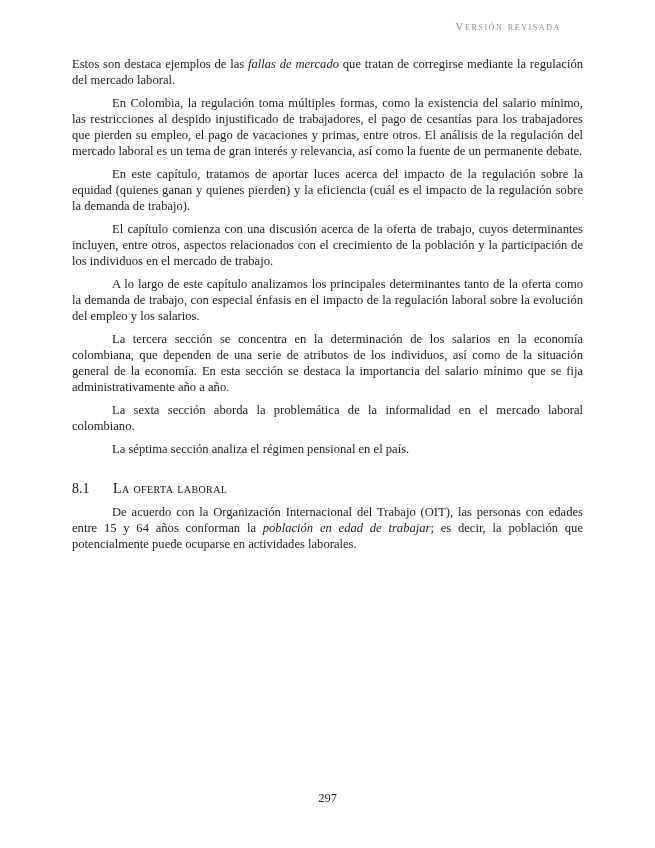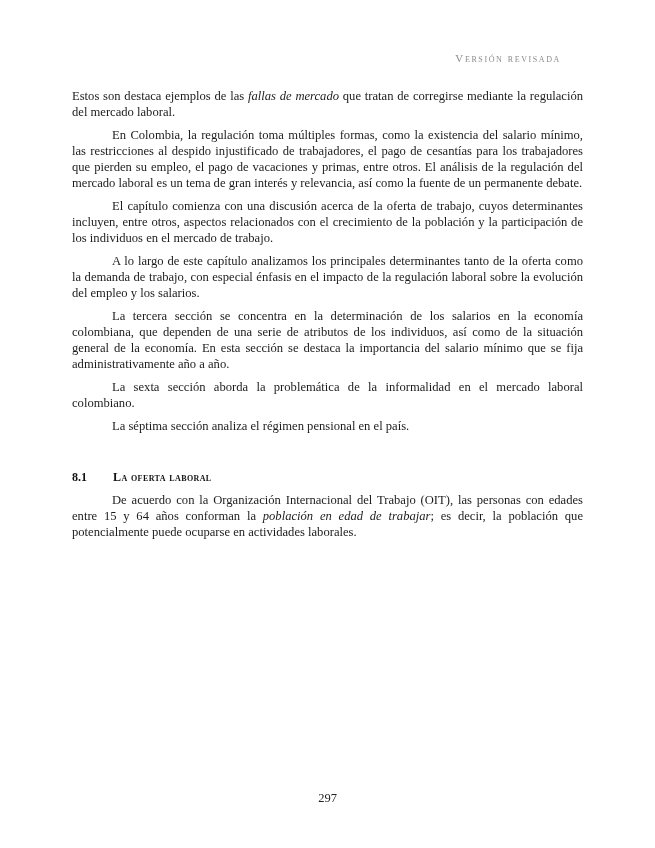--- a/index.html
+++ b/index.html
@@ -9,21 +9,21 @@
     height: 848px;
     position: relative;
     font-family: "Liberation Serif", "DejaVu Serif", serif;
     color: #1c1c1c;
     overflow: hidden;
   }
   .page {
     position: absolute;
     inset: 0;
     background: #ffffff;
-    padding: 52px 72px 0 72px;
+    padding: 20px 72px 0 72px;
   }
   .running-header {
     text-align: right;
     padding-right: 22px;
     font-variant: small-caps;
     font-size: 11px;
     letter-spacing: 1.6px;
     color: #8b8b8b;
   }
   .body-text {
@@ -37,23 +37,23 @@
     margin-top: 7px;
     color: #1c1c1c;
   }
   .para.no-indent {
     text-indent: 0;
     margin-top: 0;
   }
   .para em {
   }
   .section-heading {
-    margin-top: 36px;
-    font-size: 12px;
-    font-weight: bold;
+    margin-top: 24px;
+    font-size: 14px;
+    font-weight: normal;
     color: #111111;
   }
   .sec-num {
     display: inline-block;
     width: 41px;
   }
   .sec-title {
     font-variant: small-caps;
     letter-spacing: 0.4px;
   }
@@ -76,20 +76,21 @@
 
   <div class="running-header">
     <span>Versión revisada</span>
   </div>
 
   <div class="body-text">
 
     <p class="para no-indent"><span>Estos son destaca ejemplos de las </span><em>fallas de mercado</em><span> que tratan de corregirse mediante la regulación del mercado laboral.</span></p>
 
     <p class="para">En Colombia, la regulación toma múltiples formas, como la existencia del salario mínimo, las restricciones al despido injustificado de trabajadores, el pago de cesantías para los trabajadores que pierden su empleo, el pago de vacaciones y primas, entre otros. El análisis de la regulación del mercado laboral es un tema de gran interés y relevancia, así como la fuente de un permanente debate.</p>
+    <p class="para">En este capítulo, tratamos de aportar luces acerca del impacto de la regulación sobre la equidad (quienes ganan y quienes pierden) y la eficiencia (cuál es el impacto de la regulación sobre la demanda de trabajo).</p>
     <p class="para">El capítulo comienza con una discusión acerca de la oferta de trabajo, cuyos determinantes incluyen, entre otros, aspectos relacionados con el crecimiento de la población y la participación de los individuos en el mercado de trabajo.</p>
     <p class="para">A lo largo de este capítulo analizamos los principales determinantes tanto de la oferta como la demanda de trabajo, con especial énfasis en el impacto de la regulación laboral sobre la evolución del empleo y los salarios.</p>
     <p class="para">La tercera sección se concentra en la determinación de los salarios en la economía colombiana, que dependen de una serie de atributos de los individuos, así como de la situación general de la economía. En esta sección se destaca la importancia del salario mínimo que se fija administrativamente año a año.</p>
     <p class="para">La sexta sección aborda la problemática de la informalidad en el mercado laboral colombiano.</p>
     <p class="para">La séptima sección analiza el régimen pensional en el país.</p>
 
     <h2 class="section-heading">
       <span class="sec-num">8.1</span><span class="sec-title">La oferta laboral</span>
     </h2>
 

